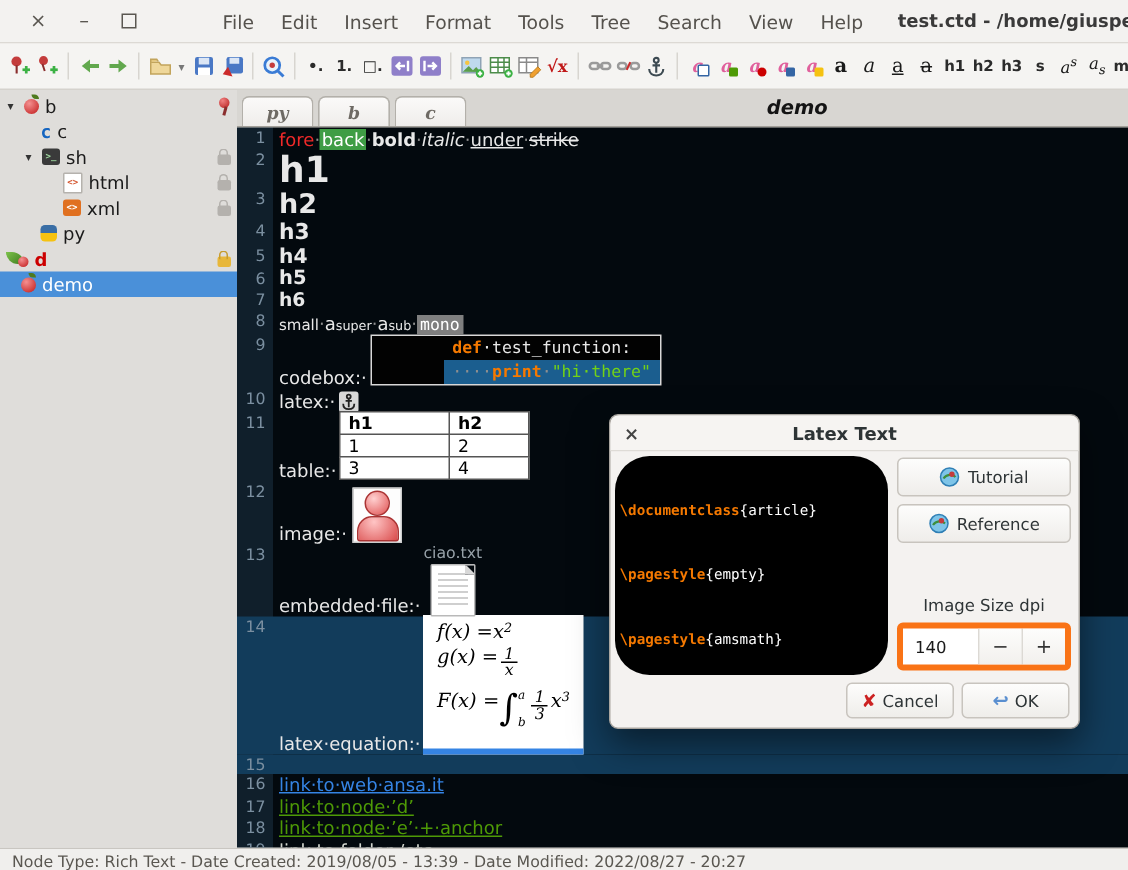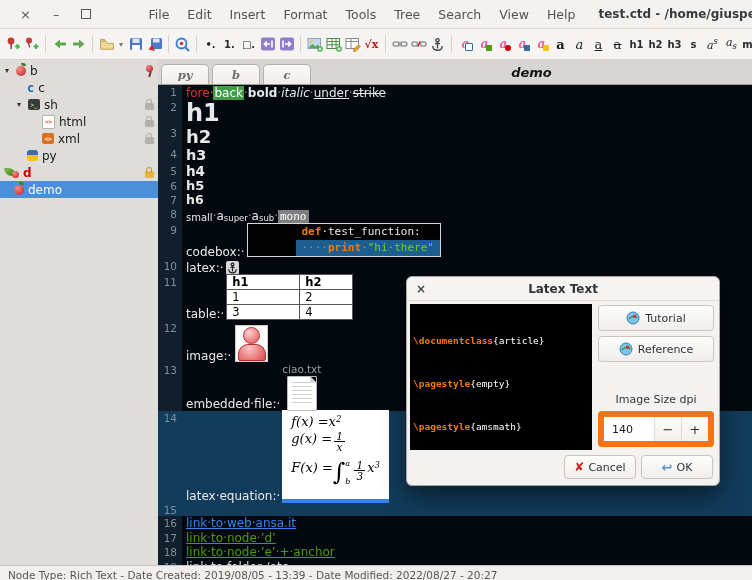--- a/index.html
+++ b/index.html
@@ -110,28 +110,28 @@
   .lk{text-decoration:underline;}
   .lk-web{color:#3584e4;}.lk-node{color:#4e9a06;}.lk-folder{color:#d3d7cf;}
   .linkline{font-size:12px;line-height:13.5px;}
   
   .statusbar{height:17px;background:#f0efed;border-top:1px solid #c9c6c1;display:flex;align-items:center;padding:0 8px;font-size:10.5px;color:#5a5751;}
   
   .dialog{position:absolute;left:406px;top:276px;width:312px;background:#f4f2f0;border:1px solid #a9a59f;border-radius:6px;box-shadow:0 10px 24px rgba(0,0,0,.5);}
   .dlg-title{height:23px;display:flex;align-items:center;justify-content:center;position:relative;font-weight:bold;font-size:12px;color:#2e3436;border-bottom:1px solid #dedbd6;border-radius:6px 6px 0 0;background:#f6f4f2;}
   .dlg-close{position:absolute;left:9px;top:0;height:23px;display:flex;align-items:center;color:#444;font-size:12px;}
   .dlg-body{display:flex;padding:3px 3px 0 3px;gap:4px;}
-  .lxcode{width:176px;height:142px;flex:none;background:#000;color:#fff;font:9.5px/14.2px "DejaVu Sans Mono","Liberation Mono",monospace;padding:2px 3px;white-space:pre;overflow:hidden;}
+  .lxcode{width:176px;height:142px;flex:none;background:#000;color:#fff;font:9.5px/14.2px "DejaVu Sans Mono","Liberation Mono",monospace;padding:2px 3px;white-space:pre;overflow:hidden;border-radius:23px;}
   .lx .cmd{color:#f57900;font-weight:bold;}
   .lx .pl{color:#fff;}
   .dlg-right{flex:1;display:flex;flex-direction:column;gap:5px;padding:1px 2px;}
   .dbtn{height:24px;border:1px solid #c8c4be;border-radius:4px;background:linear-gradient(#fdfdfc,#efedea);display:flex;align-items:center;justify-content:center;gap:5px;font-size:11px;color:#2e3436;}
   .dspacer{flex:1;}
   .dpi-label{text-align:center;font-size:11px;color:#2e3436;}
-  .spin{display:flex;height:24px;border:6px solid #f97316;border-radius:4px;overflow:hidden;background:#fff;margin-bottom:2px;}
+  .spin{display:flex;height:24px;border:4px solid #f97316;border-radius:4px;overflow:hidden;background:#fff;margin-bottom:2px;}
   .spin-val{width:42px;display:flex;align-items:center;padding-left:8px;font-size:11px;color:#1a1a1a;}
   .spin-btn{flex:1;border-left:1px solid #dcd9d4;display:flex;align-items:center;justify-content:center;font-size:13px;color:#333;background:linear-gradient(#fdfdfc,#f2f0ed);}
   .dlg-foot{display:flex;justify-content:flex-end;gap:5px;padding:5px 6px 6px;}
   .fbtn{width:70px;height:22px;border:1px solid #c8c4be;border-radius:4px;background:linear-gradient(#fdfdfc,#efedea);display:flex;align-items:center;justify-content:center;gap:4px;font-size:11px;color:#2e3436;}
   .x-red{color:#cc2222;font-weight:bold;font-size:12px;}
   .ok-blue{color:#5a8fd0;font-weight:bold;font-size:13px;}
 </style>
 </head>
 <body>
 

